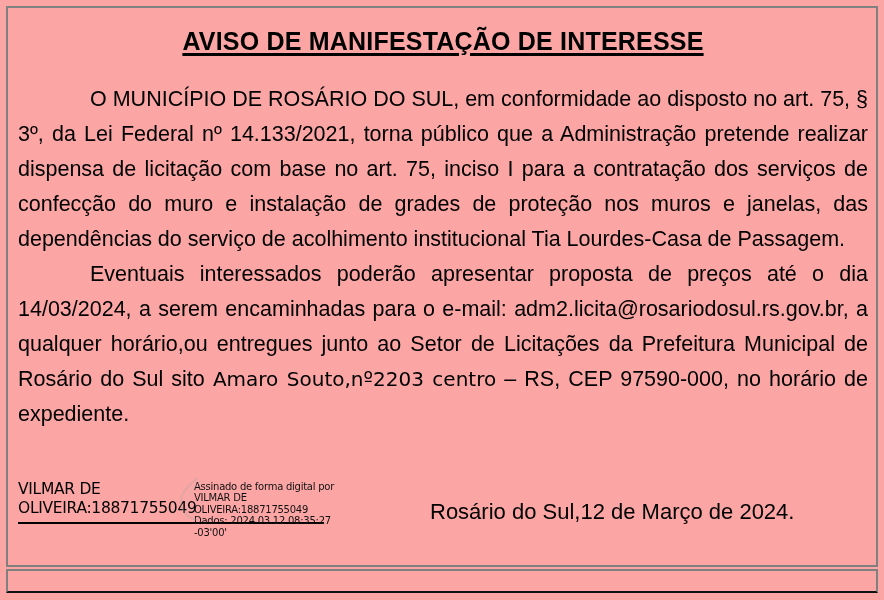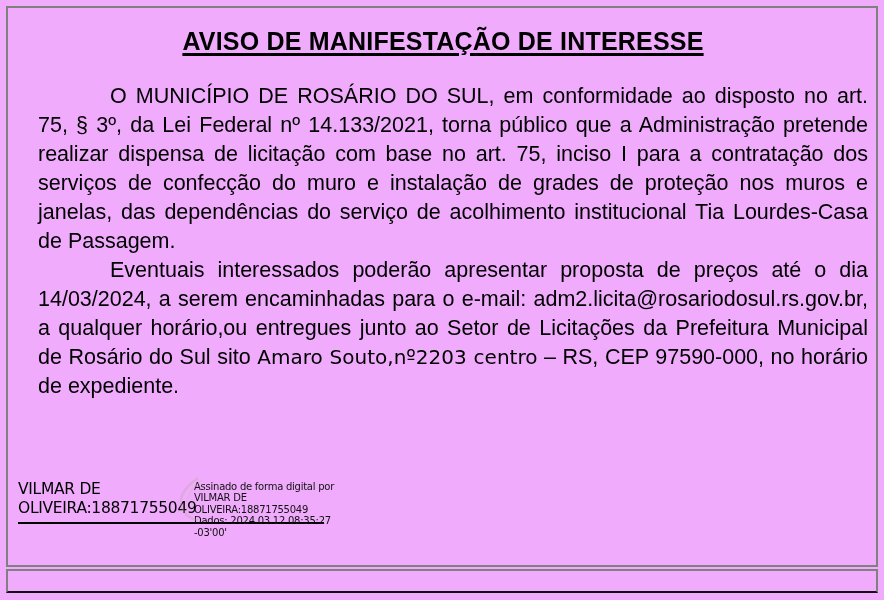--- a/index.html
+++ b/index.html
@@ -10,21 +10,21 @@
   }
   body {
     font-family: "Liberation Sans", sans-serif;
     color: #000000;
   }
 
   .page {
     position: relative;
     width: 884px;
     height: 600px;
-    background: #f0abfc;
+    background: #fca5a5;
     overflow: hidden;
     box-sizing: border-box;
   }
 
   
   .doc-frame {
     position: absolute;
     left: 6px;
     top: 6px;
     width: 872px;
@@ -66,22 +66,21 @@
   .doc-title .u {
     text-decoration: underline;
     text-underline-offset: 3px;
     text-decoration-thickness: 2.5px;
   }
 
   
   .body-block {
     margin-top: 26px;
     font-size: 21.5px;
-    line-height: 29px;
-    margin-left: 20px;
+    line-height: 35px;
   }
   p.para {
     margin: 0;
     text-align: justify;
     text-justify: inter-word;
     text-indent: 72px;
     hyphens: none;
   }
 
   
@@ -201,14 +200,15 @@
           <path d="M34 4 C22 14, 16 24, 20 34" fill="none" stroke="#c9b8b3" stroke-width="1.6"></path>
         </svg>
         <div class="sig-meta"><span>Assinado de forma digital por</span>
 <span>VILMAR DE OLIVEIRA:18871755049</span>
 <span>Dados: 2024.03.12 08:35:27 -03'00'</span></div>
       </div>
       <div class="sig-rule"></div>
     </div>
   </div>
 
+  <div class="place-date">Rosário do Sul,12 de Março de 2024.</div>
 
 </div>
 
 </body></html>

